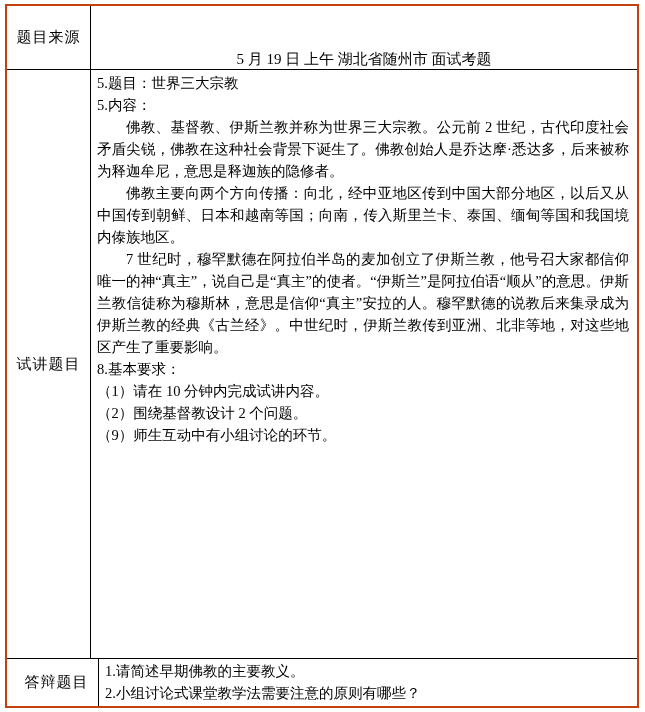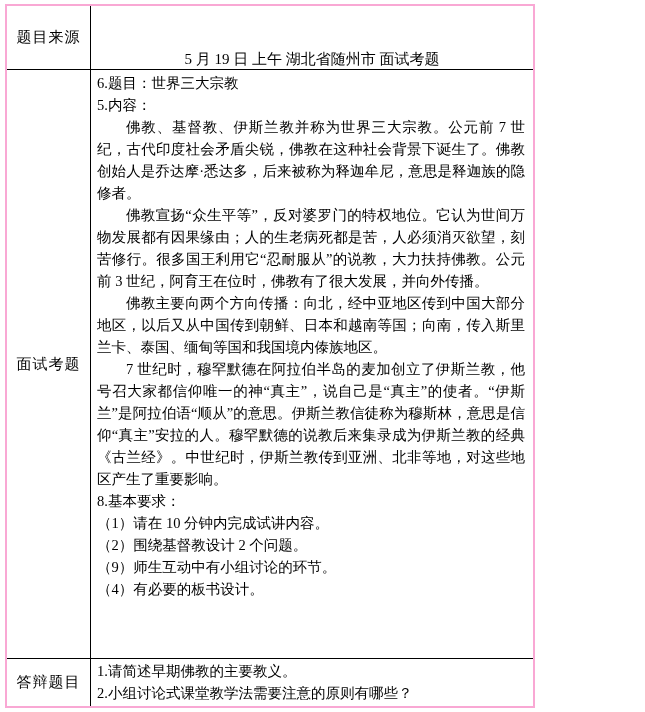--- a/index.html
+++ b/index.html
@@ -5,30 +5,30 @@
   * { box-sizing: border-box; margin: 0; padding: 0; }
   html, body {
     width: 645px; height: 712px;
     background: #ffffff;
     color: #000000;
     font-family: "Liberation Serif", "DejaVu Serif", serif;
   }
   .doc-table {
     position: absolute;
     left: 5px; top: 4px;
-    width: 530px; height: 704px;
-    border: 2px solid #f9a8d4;
+    width: 634px; height: 704px;
+    border: 2px solid #c2410c;
     display: flex;
     flex-direction: column;
     background: #fff;
   }
   .row { display: flex; flex-direction: row; }
   .row-source  { flex: 0 0 24px; border-bottom: 1px solid #000; }
   .row-lecture { flex: 1 1 auto; border-bottom: 1px solid #000; overflow: hidden; }
-  .row-defense { flex: 0 0 47px; }
+  .row-defense { flex: 0 0 47px; margin-left: 8px; }
   .label-cell {
     flex: 0 0 84px;
     width: 84px;
     border-right: 1px solid #000;
     display: flex;
     align-items: center;
     justify-content: center;
     font-size: 15px;
     letter-spacing: 1px;
   }
@@ -63,34 +63,32 @@
     <div class="label-cell">
       <span>题目来源</span>
     </div>
     <div class="value-cell">
       <span>5 月 19 日 上午 湖北省随州市 面试考题</span>
     </div>
   </div>
 
   <div class="row row-lecture">
     <div class="label-cell">
-      <span>面试考题</span>
+      <span>试讲题目</span>
     </div>
     <div class="content-cell">
-      <div class="line">6.题目：世界三大宗教</div>
+      <div class="line">5.题目：世界三大宗教</div>
       <div class="line">5.内容：</div>
-      <p class="para">佛教、基督教、伊斯兰教并称为世界三大宗教。公元前 7 世纪，古代印度社会矛盾尖锐，佛教在这种社会背景下诞生了。佛教创始人是乔达摩·悉达多，后来被称为释迦牟尼，意思是释迦族的隐修者。</p>
-      <p class="para">佛教宣扬“众生平等”，反对婆罗门的特权地位。它认为世间万物发展都有因果缘由；人的生老病死都是苦，人必须消灭欲望，刻苦修行。很多国王利用它“忍耐服从”的说教，大力扶持佛教。公元前 3 世纪，阿育王在位时，佛教有了很大发展，并向外传播。</p>
+      <p class="para">佛教、基督教、伊斯兰教并称为世界三大宗教。公元前 2 世纪，古代印度社会矛盾尖锐，佛教在这种社会背景下诞生了。佛教创始人是乔达摩·悉达多，后来被称为释迦牟尼，意思是释迦族的隐修者。</p>
       <p class="para">佛教主要向两个方向传播：向北，经中亚地区传到中国大部分地区，以后又从中国传到朝鲜、日本和越南等国；向南，传入斯里兰卡、泰国、缅甸等国和我国境内傣族地区。</p>
       <p class="para">7 世纪时，穆罕默德在阿拉伯半岛的麦加创立了伊斯兰教，他号召大家都信仰唯一的神“真主”，说自己是“真主”的使者。“伊斯兰”是阿拉伯语“顺从”的意思。伊斯兰教信徒称为穆斯林，意思是信仰“真主”安拉的人。穆罕默德的说教后来集录成为伊斯兰教的经典《古兰经》。中世纪时，伊斯兰教传到亚洲、北非等地，对这些地区产生了重要影响。</p>
       <div class="line">8.基本要求：</div>
       <div class="line">（1）请在 10 分钟内完成试讲内容。</div>
       <div class="line">（2）围绕基督教设计 2 个问题。</div>
       <div class="line">（9）师生互动中有小组讨论的环节。</div>
-      <div class="line">（4）有必要的板书设计。</div>
     </div>
   </div>
 
   <div class="row row-defense">
     <div class="label-cell">
       <span>答辩题目</span>
     </div>
     <div class="content-cell">
       <div class="line">1.请简述早期佛教的主要教义。</div>
       <div class="line">2.小组讨论式课堂教学法需要注意的原则有哪些？</div>

